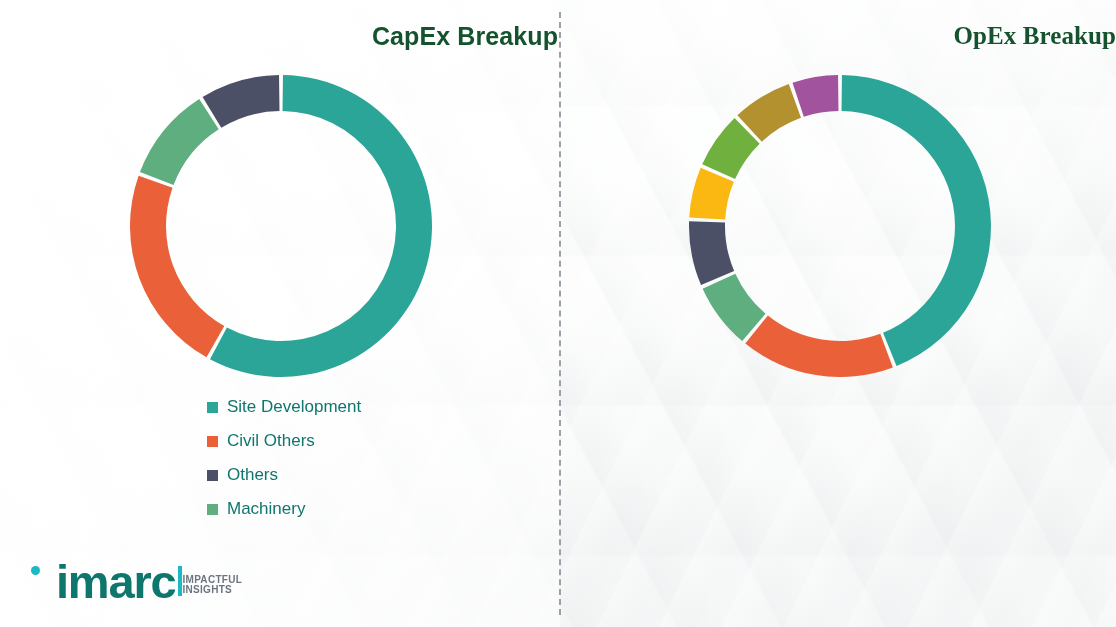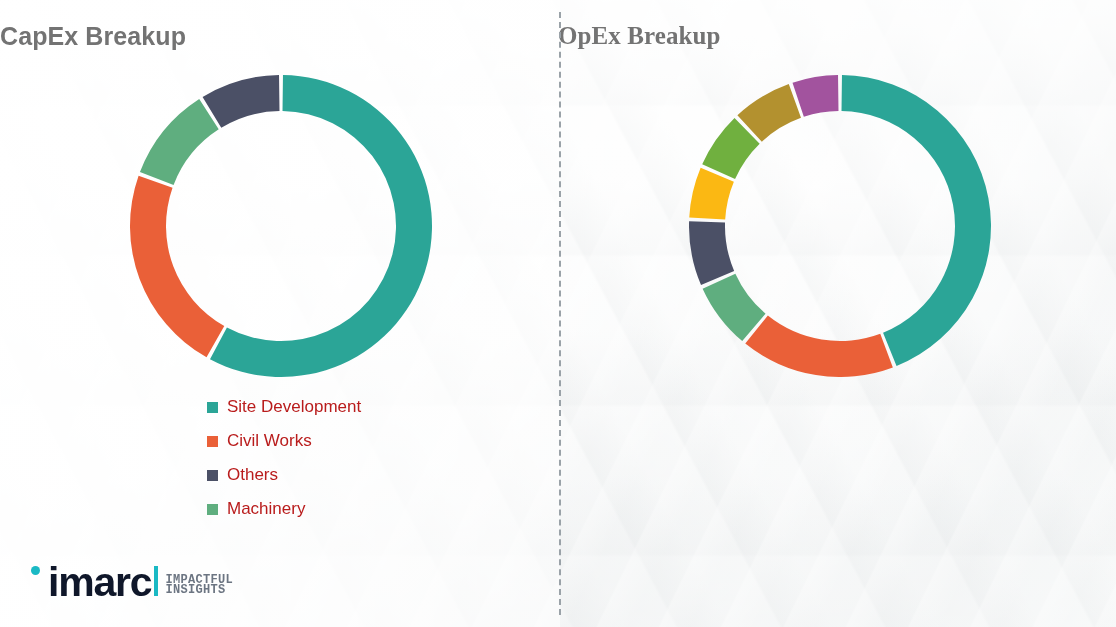--- a/index.html
+++ b/index.html
@@ -42,60 +42,60 @@
 
   
   #stage { position: absolute; inset: 0; }
 
   .panel { position: absolute; top: 0; height: 627px; }
   #panel-capex { left: 0; width: 558px; }
   #panel-opex  { left: 558px; width: 558px; font-family: Liberation Serif, serif; }
 
   .chart-title {
     position: absolute; top: 22px; left: 0; width: 100%;
-    text-align: left;
+    text-align: right;
     font-size: 25px; font-weight: bold; letter-spacing: 0.1px;
-    color: #737373;
+    color: #14532d;
   }
 
   .donut-wrap { position: absolute; width: 302px; height: 302px; }
   #capex-donut-wrap { left: 130px; top: 75px; }
   #opex-donut-wrap  { left: 131px; top: 75px; }
   .donut-svg { display: block; width: 302px; height: 302px; }
 
   
   .legend { position: absolute; }
   #capex-legend { left: 207px; top: 390px; }
 
   .legend-item { display: flex; align-items: center; }
   #capex-legend .legend-item { height: 34px; }
 
   .swatch { width: 11px; height: 11px; flex: 0 0 11px; margin-right: 9px; }
-  .legend-label { color: #b91c1c; white-space: nowrap; }
+  .legend-label { color: #0f766e; white-space: nowrap; }
   #capex-legend .legend-label { font-size: 17px; }
 
   
   #divider {
     position: absolute; left: 559px; top: 12px;
     width: 0; height: 603px;
     border-left: 2px dashed #9aa2a8;
   }
 
   
   #logo { position: absolute; left: 31px; top: 563px; display: flex; align-items: flex-end; }
   #logo-dot { width: 9px; height: 9px; border-radius: 50%; background: #1ab9c4; margin: 0 0 26px 0; }
   #logo-word {
-    font-size: 41px; font-weight: bold; color: #0f172a;
-    letter-spacing: -1.2px; line-height: 38px; margin-left: 8px;
+    font-size: 47px; font-weight: bold; color: #0f766e;
+    letter-spacing: -1.2px; line-height: 38px; margin-left: 16px;
   }
   #logo-bar { width: 4px; height: 30px; background: #1ab9c4; margin: 0 0 5px 3px; }
   #logo-tag {
-    margin-left: 7px; margin-bottom: 6px;
-    font-size: 12px; font-weight: bold; color: #6c7582;
-    line-height: 10px; letter-spacing: 0.3px; font-family: Liberation Mono, monospace;
+    margin-bottom: 6px;
+    font-size: 10px; font-weight: bold; color: #6c7582;
+    line-height: 10px; letter-spacing: 0.3px;
   }
 </style>
 </head>
 <body>
 
 <div id="bg"></div>
 <div id="bg-streaks"></div>
 <div id="bg-veil"></div>
 <div id="bg-left-wash"></div>
 
@@ -111,21 +111,21 @@
           <path d="M 72.57513411196358 21.963026963418343 A 151 151 0 0 1 149.02347106872696 0.012936536324929193 L 149.49469650929535 36.0098523289892 A 115 115 0 0 0 91.27245313162788 52.726808614523904 Z" fill="#4b5066"></path>
         </svg>
     </div>
     <div class="legend" id="capex-legend">
         <div class="legend-item">
           <span class="swatch" style="background: rgb(43, 165, 151);"></span>
           <span class="legend-label">Site Development</span>
         </div>
         <div class="legend-item">
           <span class="swatch" style="background: rgb(234, 96, 56);"></span>
-          <span class="legend-label">Civil Works</span>
+          <span class="legend-label">Civil Others</span>
         </div>
         <div class="legend-item">
           <span class="swatch" style="background: rgb(75, 80, 102);"></span>
           <span class="legend-label">Others</span>
         </div>
         <div class="legend-item">
           <span class="swatch" style="background: rgb(95, 174, 127);"></span>
           <span class="legend-label">Machinery</span>
         </div>
       </div>

